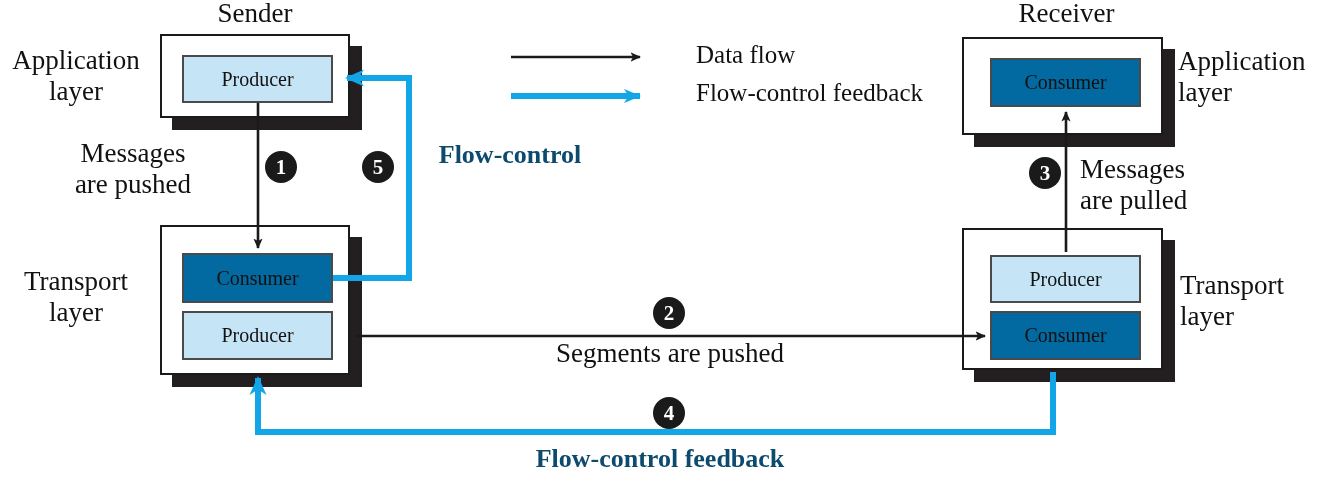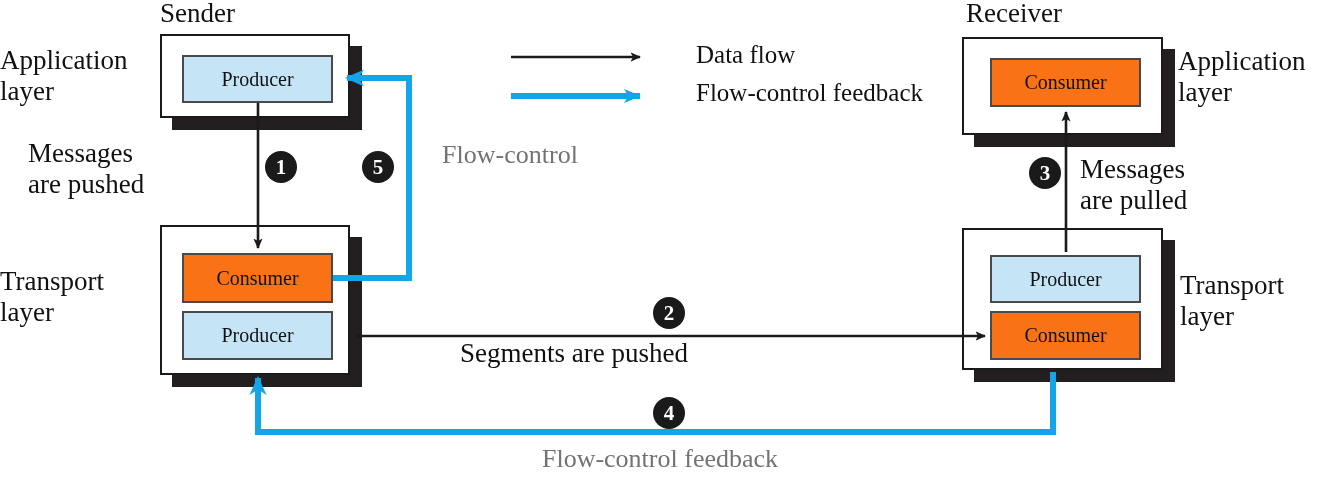--- a/index.html
+++ b/index.html
@@ -29,37 +29,37 @@
     overflow: visible;
   }
   .txt {
     position: absolute;
     white-space: pre;
     line-height: 1.02;
     font-family: "Liberation Serif", "DejaVu Serif", serif;
   }
   .serif-label {
     font-size: 27px;
-    text-align: left;
+    text-align: center;
     color: #111111;
   }
   .box-label {
     font-size: 20px;
     text-align: center;
     color: #111111;
   }
   .legend-label {
     font-size: 25px;
     text-align: left;
     color: #111111;
     margin-left: 40px;
   }
   .blue-bold {
-    font-weight: normal;
-    color: #737373;
+    font-weight: bold;
+    color: #0c4a6e;
     font-size: 26px;
     text-align: center;
   }
   .num {
     position: absolute;
     width: 32px;
     height: 32px;
     border-radius: 50%;
     background: #1a1a1a;
     color: #ffffff;
@@ -82,21 +82,21 @@
   }
   .innerbox {
     position: absolute;
     border: 2px solid #4a4a4a;
     box-sizing: border-box;
     display: flex;
     align-items: center;
     justify-content: center;
   }
   .inner-producer { background: #c5e5f7; }
-  .inner-consumer { background: #f97316; justify-content: center; }
+  .inner-consumer { background: #0369a1; justify-content: center; }
 </style>
 </head>
 <body>
 
 <div id="stage">
 
   <div class="shadow" style="left:172px; top:46px; width:190px; height:84px;"></div>
   <div class="shadow" style="left:172px; top:237px; width:190px; height:150px;"></div>
   <div class="shadow" style="left:974px; top:49px; width:201px; height:98px;"></div>
   <div class="shadow" style="left:974px; top:240px; width:201px; height:142px;"></div>

